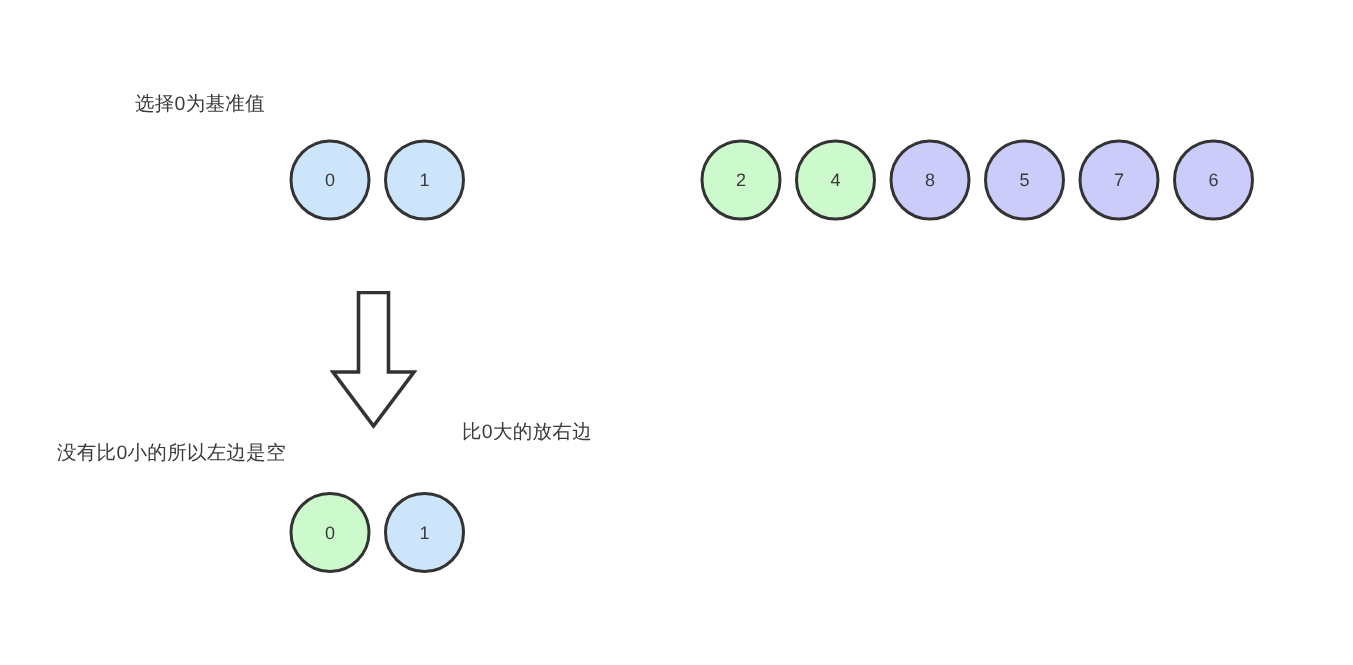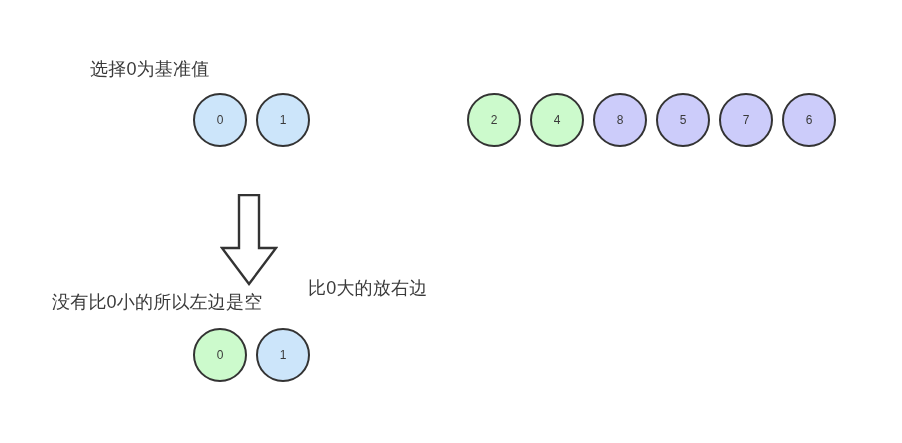--- a/index.html
+++ b/index.html
@@ -17,21 +17,21 @@
   }
   .stage {
     position: absolute;
     left: 0;
     top: 0;
     width: 902px;
     height: 443px;
   }
   .caption {
     position: absolute;
-    font-size: 18px;
+    font-size: 13px;
     line-height: 16px;
     color: #3a3a3a;
     white-space: nowrap;
     letter-spacing: 0.2px;
   }
   .node-row {
     position: absolute;
     display: flex;
     flex-direction: row;
     align-items: center;
@@ -79,21 +79,21 @@
       <div class="node fill-purple">7</div>
       <div class="node fill-purple">6</div>
     </div>
 
   <div class="arrow" style="left:220px; top:194px;">
     <svg width="58" height="92" viewBox="0 0 58 92" xmlns="http://www.w3.org/2000/svg">
       <polygon points="19,1 39,1 39,54 56,54 29,90 2,54 19,54" fill="#ffffff" stroke="#333333" stroke-width="2.4" stroke-linejoin="miter"></polygon>
     </svg>
   </div>
 
-  <div class="caption" style="left:52px; top:294px;">没有比0小的所以左边是空</div>
+  <div class="caption" style="left:38px; top:294px;">没有比0小的所以左边是空</div>
 
   <div class="caption" style="left:308px; top:280px;">比0大的放右边</div>
 
   <div class="node-row" id="row-bottom" style="left:193px; top:328px;">
       <div class="node fill-green">0</div>
       <div class="node fill-blue">1</div>
     </div>
 
 </div>
 

